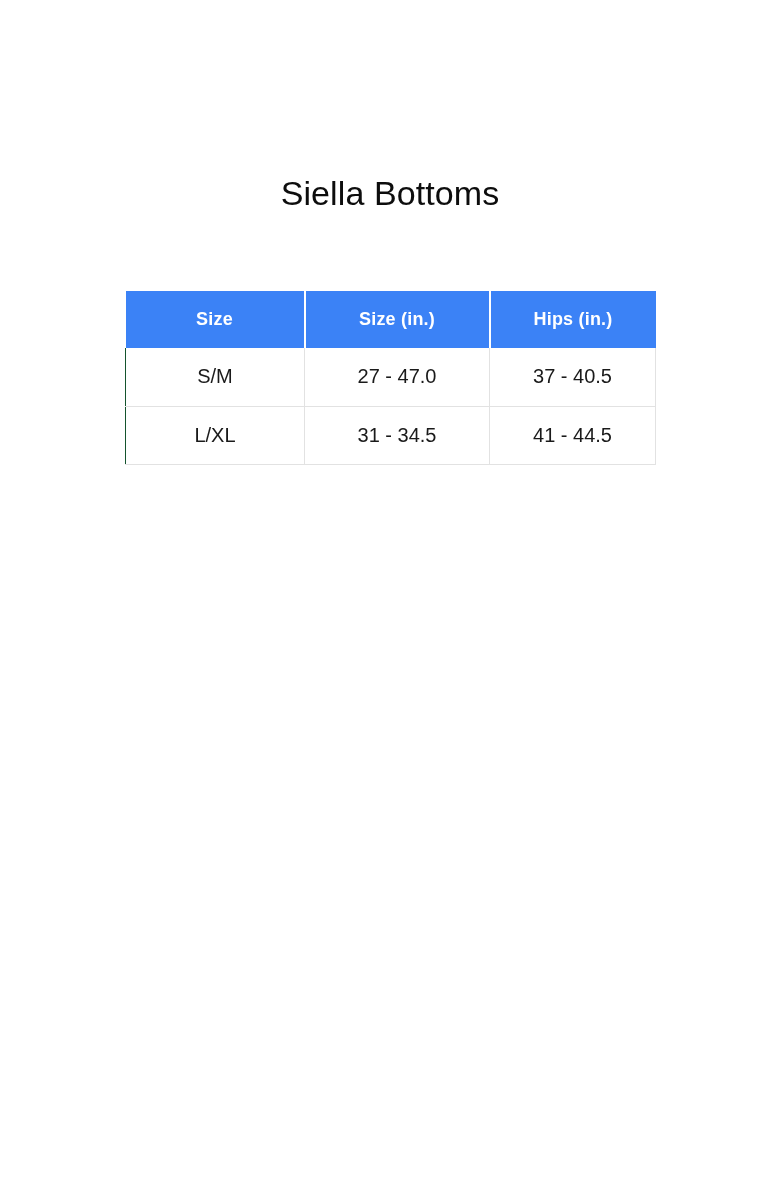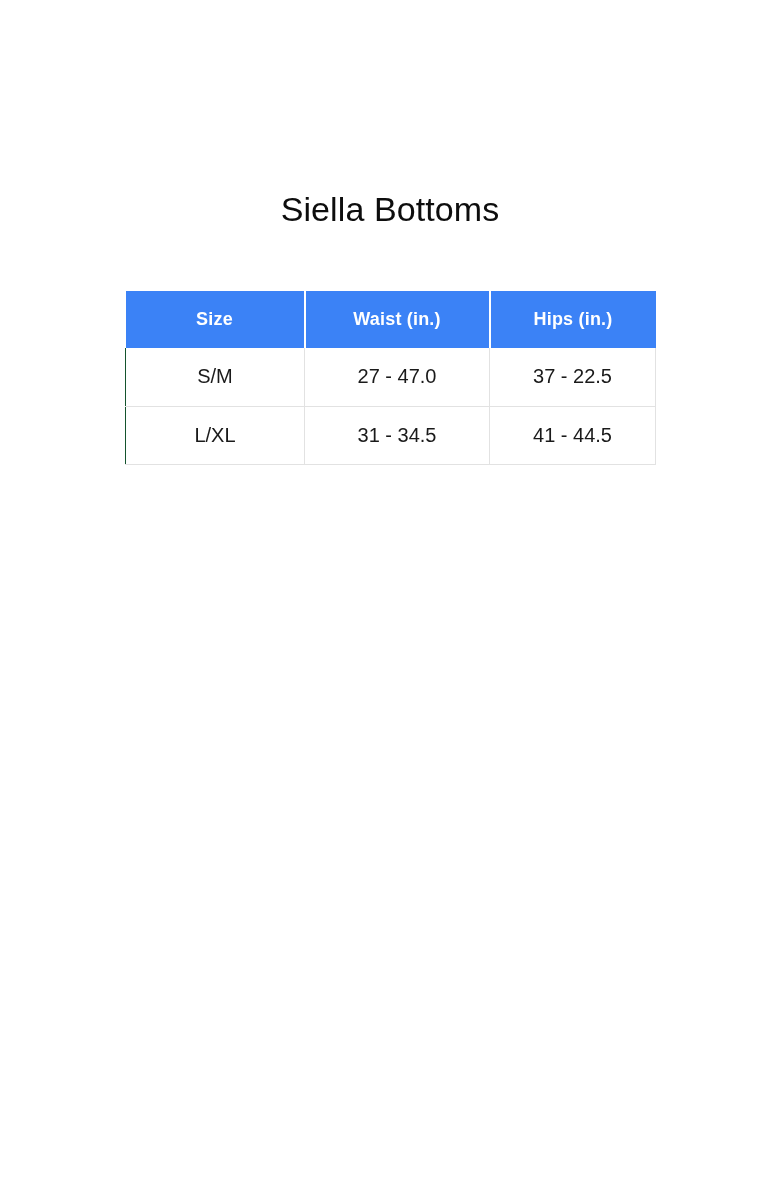--- a/index.html
+++ b/index.html
@@ -30,21 +30,20 @@
     left: 0;
     top: 170px;
     width: 780px;
     text-align: center;
     font-size: 34px;
     font-weight: 400;
     letter-spacing: 0.1px;
     color: #0d0d0d;
     line-height: 46px;
     white-space: nowrap;
-    margin-top: 16px;
   }
 
   
   .size-table-wrap {
     position: absolute;
     left: 125px;
     top: 291px;
     width: 530px;
   }
 
@@ -113,30 +112,30 @@
     <table class="size-table">
       <colgroup>
         <col class="col-size">
         <col class="col-waist">
         <col class="col-hips">
       </colgroup>
 
       <thead>
         <tr>
           <th>Size</th>
-          <th>Waist (in.)</th>
+          <th>Size (in.)</th>
           <th>Hips (in.)</th>
         </tr>
       </thead>
 
       <tbody>
         <tr>
           <td>S/M</td>
           <td>27 - 47.0</td>
-          <td>37 - 22.5</td>
+          <td>37 - 40.5</td>
         </tr>
         <tr>
           <td>L/XL</td>
           <td>31 - 34.5</td>
           <td>41 - 44.5</td>
         </tr>
       </tbody>
     </table>
   </div>
 

